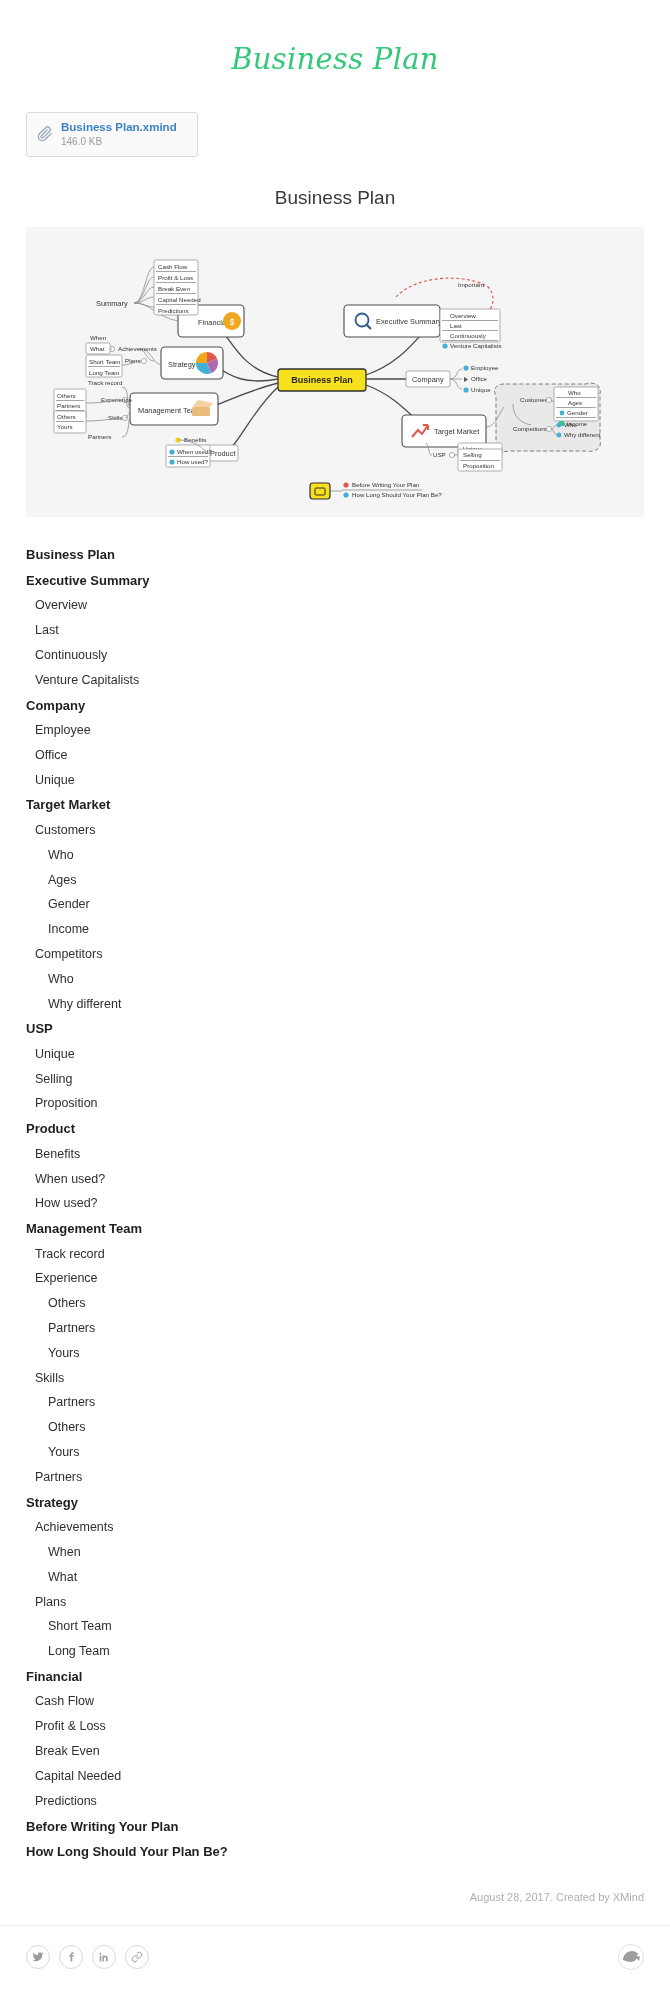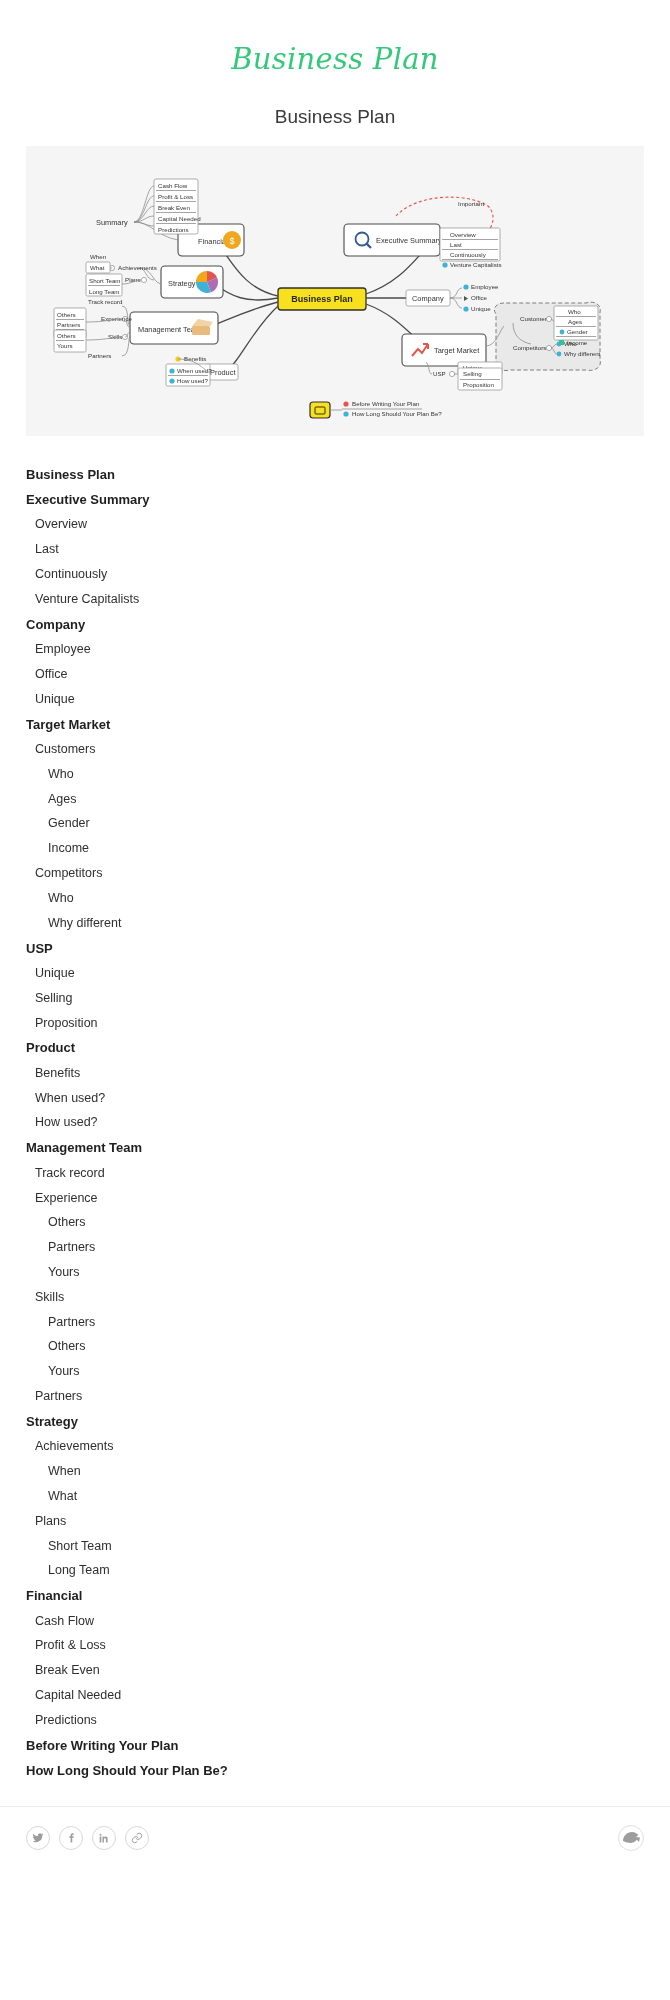--- a/index.html
+++ b/index.html
@@ -137,20 +137,33 @@
   }
 </style>
 </head>
 <body>
 
 <div class="page">
   <div class="top-rule"></div>
 
   <h1 class="doc-title">Business Plan</h1>
 
+  <div class="attach-wrap">
+    <div class="attach">
+      <span class="clip-icon">
+        <svg viewBox="0 0 24 24" fill="none" stroke="currentColor" stroke-width="2" stroke-linecap="round" stroke-linejoin="round" width="16" height="16">
+          <path d="M21.44 11.05l-9.19 9.19a6 6 0 0 1-8.49-8.49l9.19-9.19a4 4 0 0 1 5.66 5.66l-9.2 9.19a2 2 0 0 1-2.83-2.83l8.49-8.48"></path>
+        </svg>
+      </span>
+      <span class="attach-texts">
+        <span class="attach-name" style="display:block">Business Plan.xmind</span>
+        <span class="attach-size" style="display:block">146.0 KB</span>
+      </span>
+    </div>
+  </div>
 
   <h2 class="map-title">Business Plan</h2>
 
   <div class="map-canvas">
     <svg width="618" height="290" viewBox="0 0 618 290" xmlns="http://www.w3.org/2000/svg">
       <style>
         .nt { font-family: "Liberation Sans", sans-serif; font-size: 6.2px; fill: #333; }
         .nt-c { font-family: "Liberation Sans", sans-serif; font-size: 9px; font-weight: bold; fill: #262626; }
         .nt-m { font-family: "Liberation Sans", sans-serif; font-size: 7.4px; fill: #333; }
         .bx { fill: #ffffff; stroke: #8e8e8e; stroke-width: 0.7; }
@@ -434,20 +447,21 @@
     <div class="row lvl0">Financial</div>
     <div class="row lvl1">Cash Flow</div>
     <div class="row lvl1">Profit &amp; Loss</div>
     <div class="row lvl1">Break Even</div>
     <div class="row lvl1">Capital Needed</div>
     <div class="row lvl1">Predictions</div>
     <div class="row lvl0">Before Writing Your Plan</div>
     <div class="row lvl0">How Long Should Your Plan Be?</div>
   </div>
 
+  <div class="credit">August 28, 2017. Created by XMind</div>
 
   <div class="footer">
     <div class="social">
       <div class="social-btn">
         <svg viewBox="0 0 24 24" fill="currentColor">
             <path d="M23 4.9c-.8.4-1.7.6-2.6.8 1-.6 1.7-1.5 2-2.5-.9.5-1.9.9-3 1.1A4.5 4.5 0 0 0 11.6 8c-3.7-.2-7-2-9.2-4.7-.4.7-.6 1.5-.6 2.3 0 1.6.8 3 2 3.8-.7 0-1.4-.2-2-.6 0 2.2 1.6 4 3.6 4.4-.4.1-.8.2-1.2.2l-.8-.1c.6 1.8 2.2 3.1 4.2 3.1A9 9 0 0 1 1 18.3a12.7 12.7 0 0 0 19.6-11.3c.9-.6 1.7-1.4 2.4-2.1z"></path>
           </svg>
       </div>
       <div class="social-btn">
         <svg viewBox="0 0 24 24" fill="currentColor">

